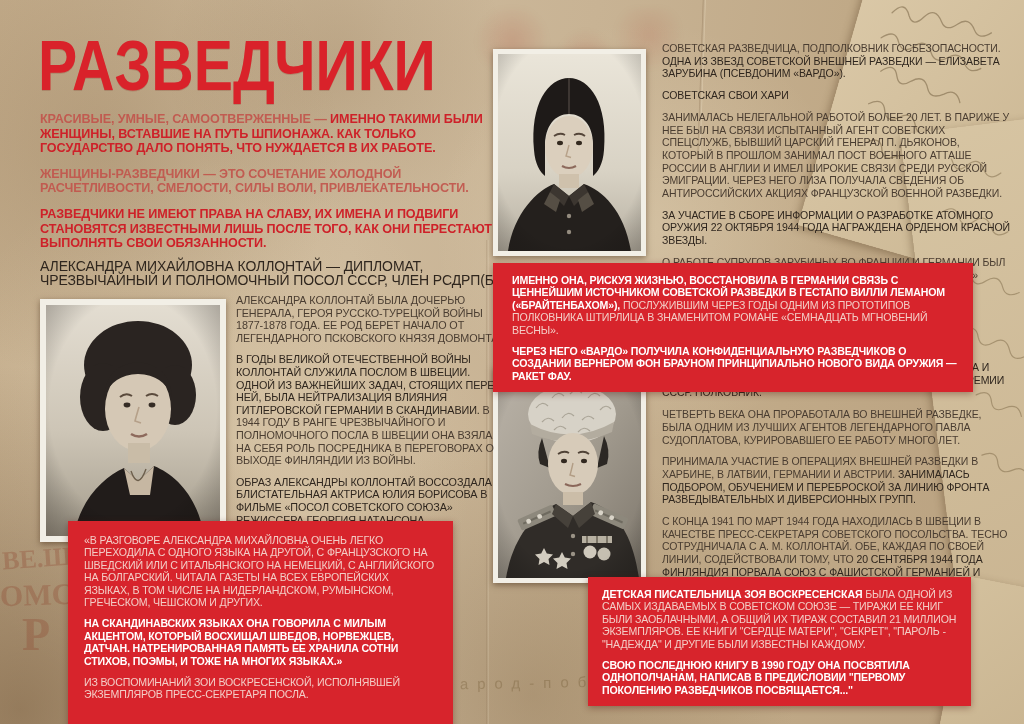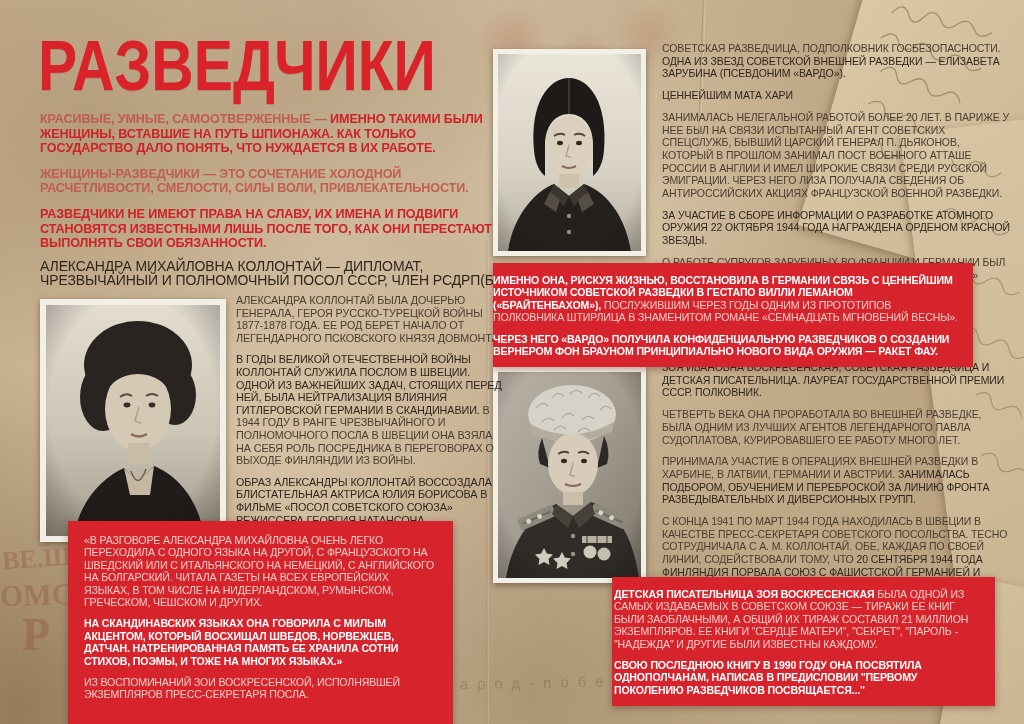--- a/index.html
+++ b/index.html
@@ -62,22 +62,22 @@
   .v-text{position:absolute;z-index:3;left:662px;top:361px;width:350px;font-size:10.5px;line-height:12.7px;}
   .v-text p{margin:0 0 9px 0;}
   
   .redblock{position:absolute;z-index:4;background:#d7242c;box-shadow:0 2px 7px rgba(80,25,15,.4);
             font-size:10.6px;line-height:12.4px;letter-spacing:-0.15px;}
   .redblock p{margin:0 0 9px 0;}
   .redblock p:last-child{margin-bottom:0;}
   .redblock span{color:#f3cdc6;}
   .redblock .b{color:#ffffff;font-weight:bold;}
   .k-quote{left:68px;top:521px;width:385px;padding:13px 16px 28px 16px;}
-  .mid-red{left:493px;top:263px;width:480px;padding:11px 14px 10px 0;}
-  .v-red{left:588px;top:577px;width:383px;padding:11px 14px 10px 2px;margin-left:24px;}
+  .mid-red{left:493px;top:263px;width:480px;padding:11px 14px 10px 19px;}
+  .v-red{left:588px;top:577px;width:383px;padding:11px 14px 10px 14px;}
   
   .photo{position:absolute;z-index:2;margin:0;background:#f2efe6;box-shadow:0 2px 6px rgba(60,35,15,.5);}
   .photo svg{display:block;}
   .k-photo{left:40px;top:299px;padding:6px;}
   .z-photo{left:493px;top:49px;padding:5px;}
   .v-photo{left:493px;top:367px;padding:5px;}
 </style>
 </head>
 <body>
 
@@ -200,21 +200,21 @@
       <path d="M52,138 L62,146 L58,158 L46,150 Z" fill="#554e44"></path>
       <path d="M90,138 L80,146 L84,158 L96,150 Z" fill="#554e44"></path>
       <circle cx="71" cy="162" r="2.2" fill="#948c7f"></circle>
       <circle cx="71" cy="178" r="2.2" fill="#948c7f"></circle>
       <rect width="143" height="197" fill="url(#zvig)"></rect>
     </svg>
   </figure>
 
   <div class="z-text paper">
     <p class="rt"><span>СОВЕТСКАЯ РАЗВЕДЧИЦА, ПОДПОЛКОВНИК ГОСБЕЗОПАСНОСТИ. </span><span class="b">ОДНА ИЗ ЗВЕЗД СОВЕТСКОЙ ВНЕШНЕЙ РАЗВЕДКИ — ЕЛИЗАВЕТА ЗАРУБИНА (ПСЕВДОНИМ «ВАРДО»).</span></p>
-    <p class="rt"><span class="b">ЦЕННЕЙШИМ МАТА ХАРИ</span></p>
+    <p class="rt"><span class="b">СОВЕТСКАЯ СВОИ ХАРИ</span></p>
     <p class="rt"><span>ЗАНИМАЛАСЬ НЕЛЕГАЛЬНОЙ РАБОТОЙ БОЛЕЕ 20 ЛЕТ. В ПАРИЖЕ У НЕЕ БЫЛ НА СВЯЗИ ИСПЫТАННЫЙ АГЕНТ СОВЕТСКИХ СПЕЦСЛУЖБ, БЫВШИЙ ЦАРСКИЙ ГЕНЕРАЛ П. ДЬЯКОНОВ, КОТОРЫЙ В ПРОШЛОМ ЗАНИМАЛ ПОСТ ВОЕННОГО АТТАШЕ РОССИИ В АНГЛИИ И ИМЕЛ ШИРОКИЕ СВЯЗИ СРЕДИ РУССКОЙ ЭМИГРАЦИИ. ЧЕРЕЗ НЕГО ЛИЗА ПОЛУЧАЛА СВЕДЕНИЯ ОБ АНТИРОССИЙСКИХ АКЦИЯХ ФРАНЦУЗСКОЙ ВОЕННОЙ РАЗВЕДКИ.</span></p>
     <p class="rt"><span class="b">ЗА УЧАСТИЕ В СБОРЕ ИНФОРМАЦИИ О РАЗРАБОТКЕ АТОМНОГО ОРУЖИЯ 22 ОКТЯБРЯ 1944 ГОДА НАГРАЖДЕНА ОРДЕНОМ КРАСНОЙ ЗВЕЗДЫ.</span></p>
     <p class="rt"><span>О РАБОТЕ СУПРУГОВ ЗАРУБИНЫХ ВО ФРАНЦИИ И ГЕРМАНИИ БЫЛ НАПИСАН РОМАН «РЕКЛАМНОЕ БЮРО ГОСПОДИНА КОЧЕКА» ВАРТКЕС ТЕВЕКЕЛЯН (1966).</span></p>
   </div>
 
   <div class="redblock mid-red">
     <p class="rt"><span class="b">ИМЕННО ОНА, РИСКУЯ ЖИЗНЬЮ, ВОССТАНОВИЛА В ГЕРМАНИИ СВЯЗЬ С ЦЕННЕЙШИМ ИСТОЧНИКОМ СОВЕТСКОЙ РАЗВЕДКИ В ГЕСТАПО ВИЛЛИ ЛЕМАНОМ («БРАЙТЕНБАХОМ»),</span><span> ПОСЛУЖИВШИМ ЧЕРЕЗ ГОДЫ ОДНИМ ИЗ ПРОТОТИПОВ ПОЛКОВНИКА ШТИРЛИЦА В ЗНАМЕНИТОМ РОМАНЕ «СЕМНАДЦАТЬ МГНОВЕНИЙ ВЕСНЫ».</span></p>
     <p class="rt"><span class="b">ЧЕРЕЗ НЕГО «ВАРДО» ПОЛУЧИЛА КОНФИДЕНЦИАЛЬНУЮ РАЗВЕДЧИКОВ О СОЗДАНИИ ВЕРНЕРОМ ФОН БРАУНОМ ПРИНЦИПИАЛЬНО НОВОГО ВИДА ОРУЖИЯ — РАКЕТ ФАУ.</span></p>
   </div>
 

